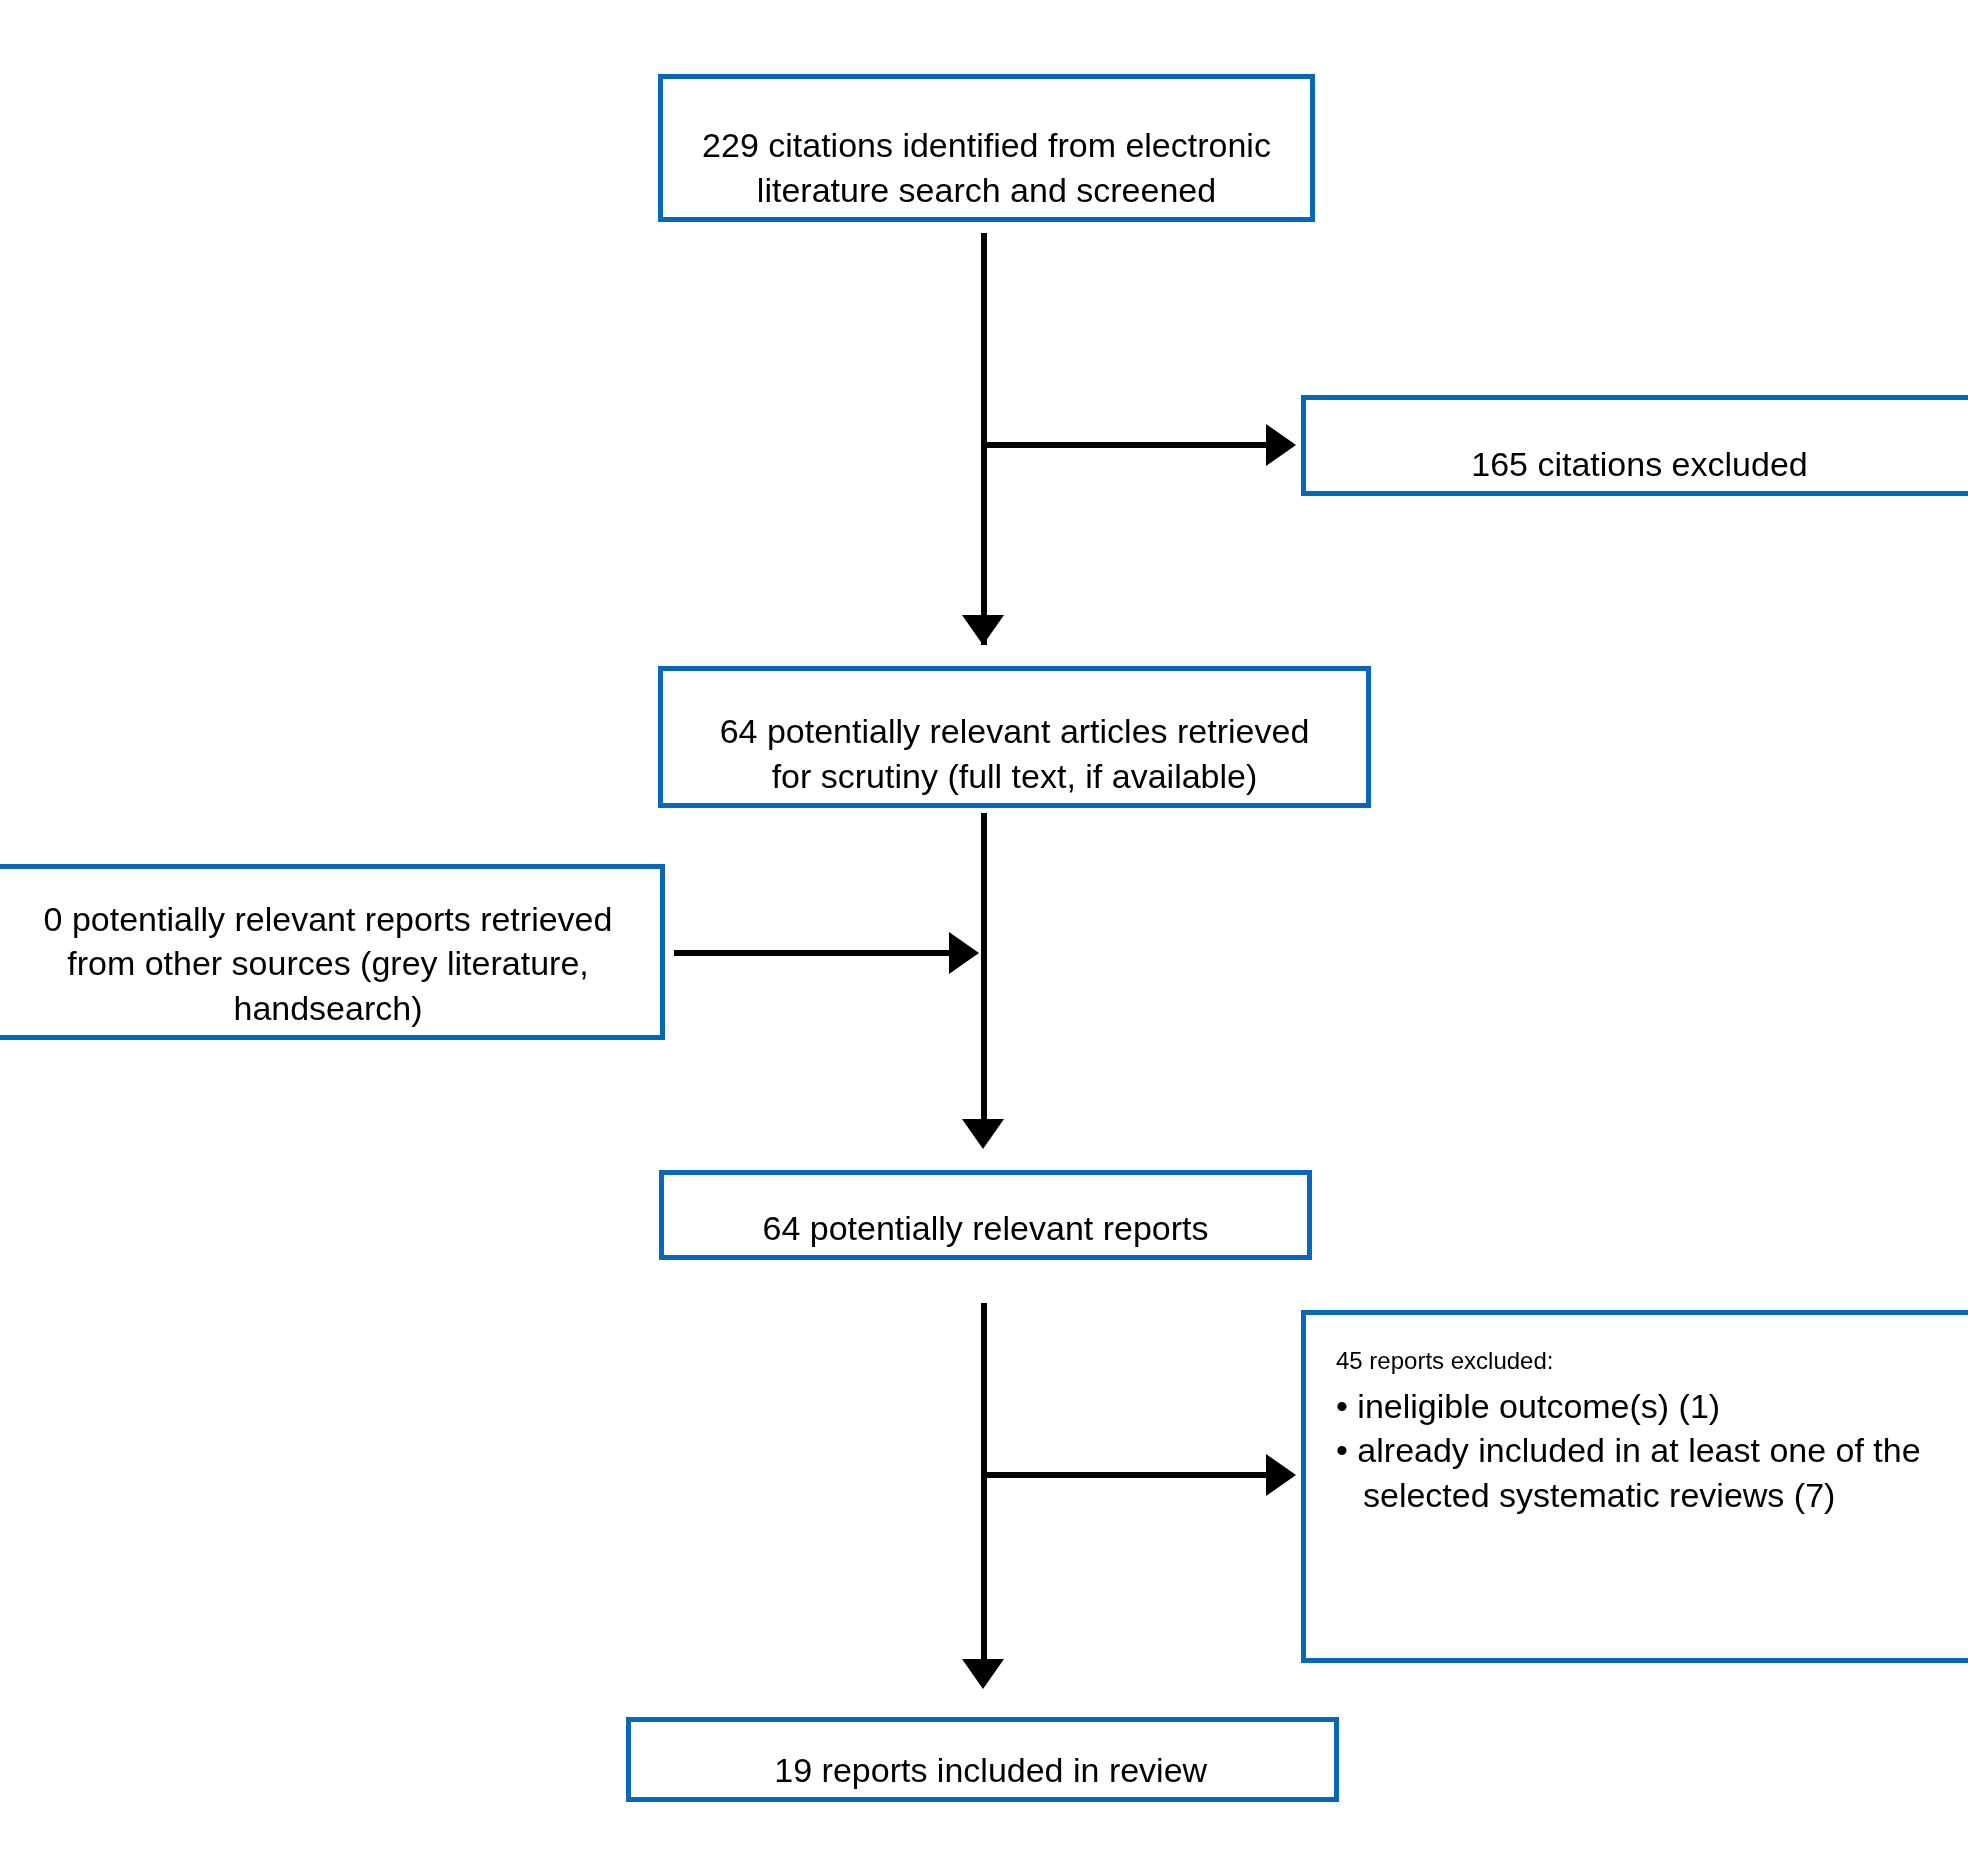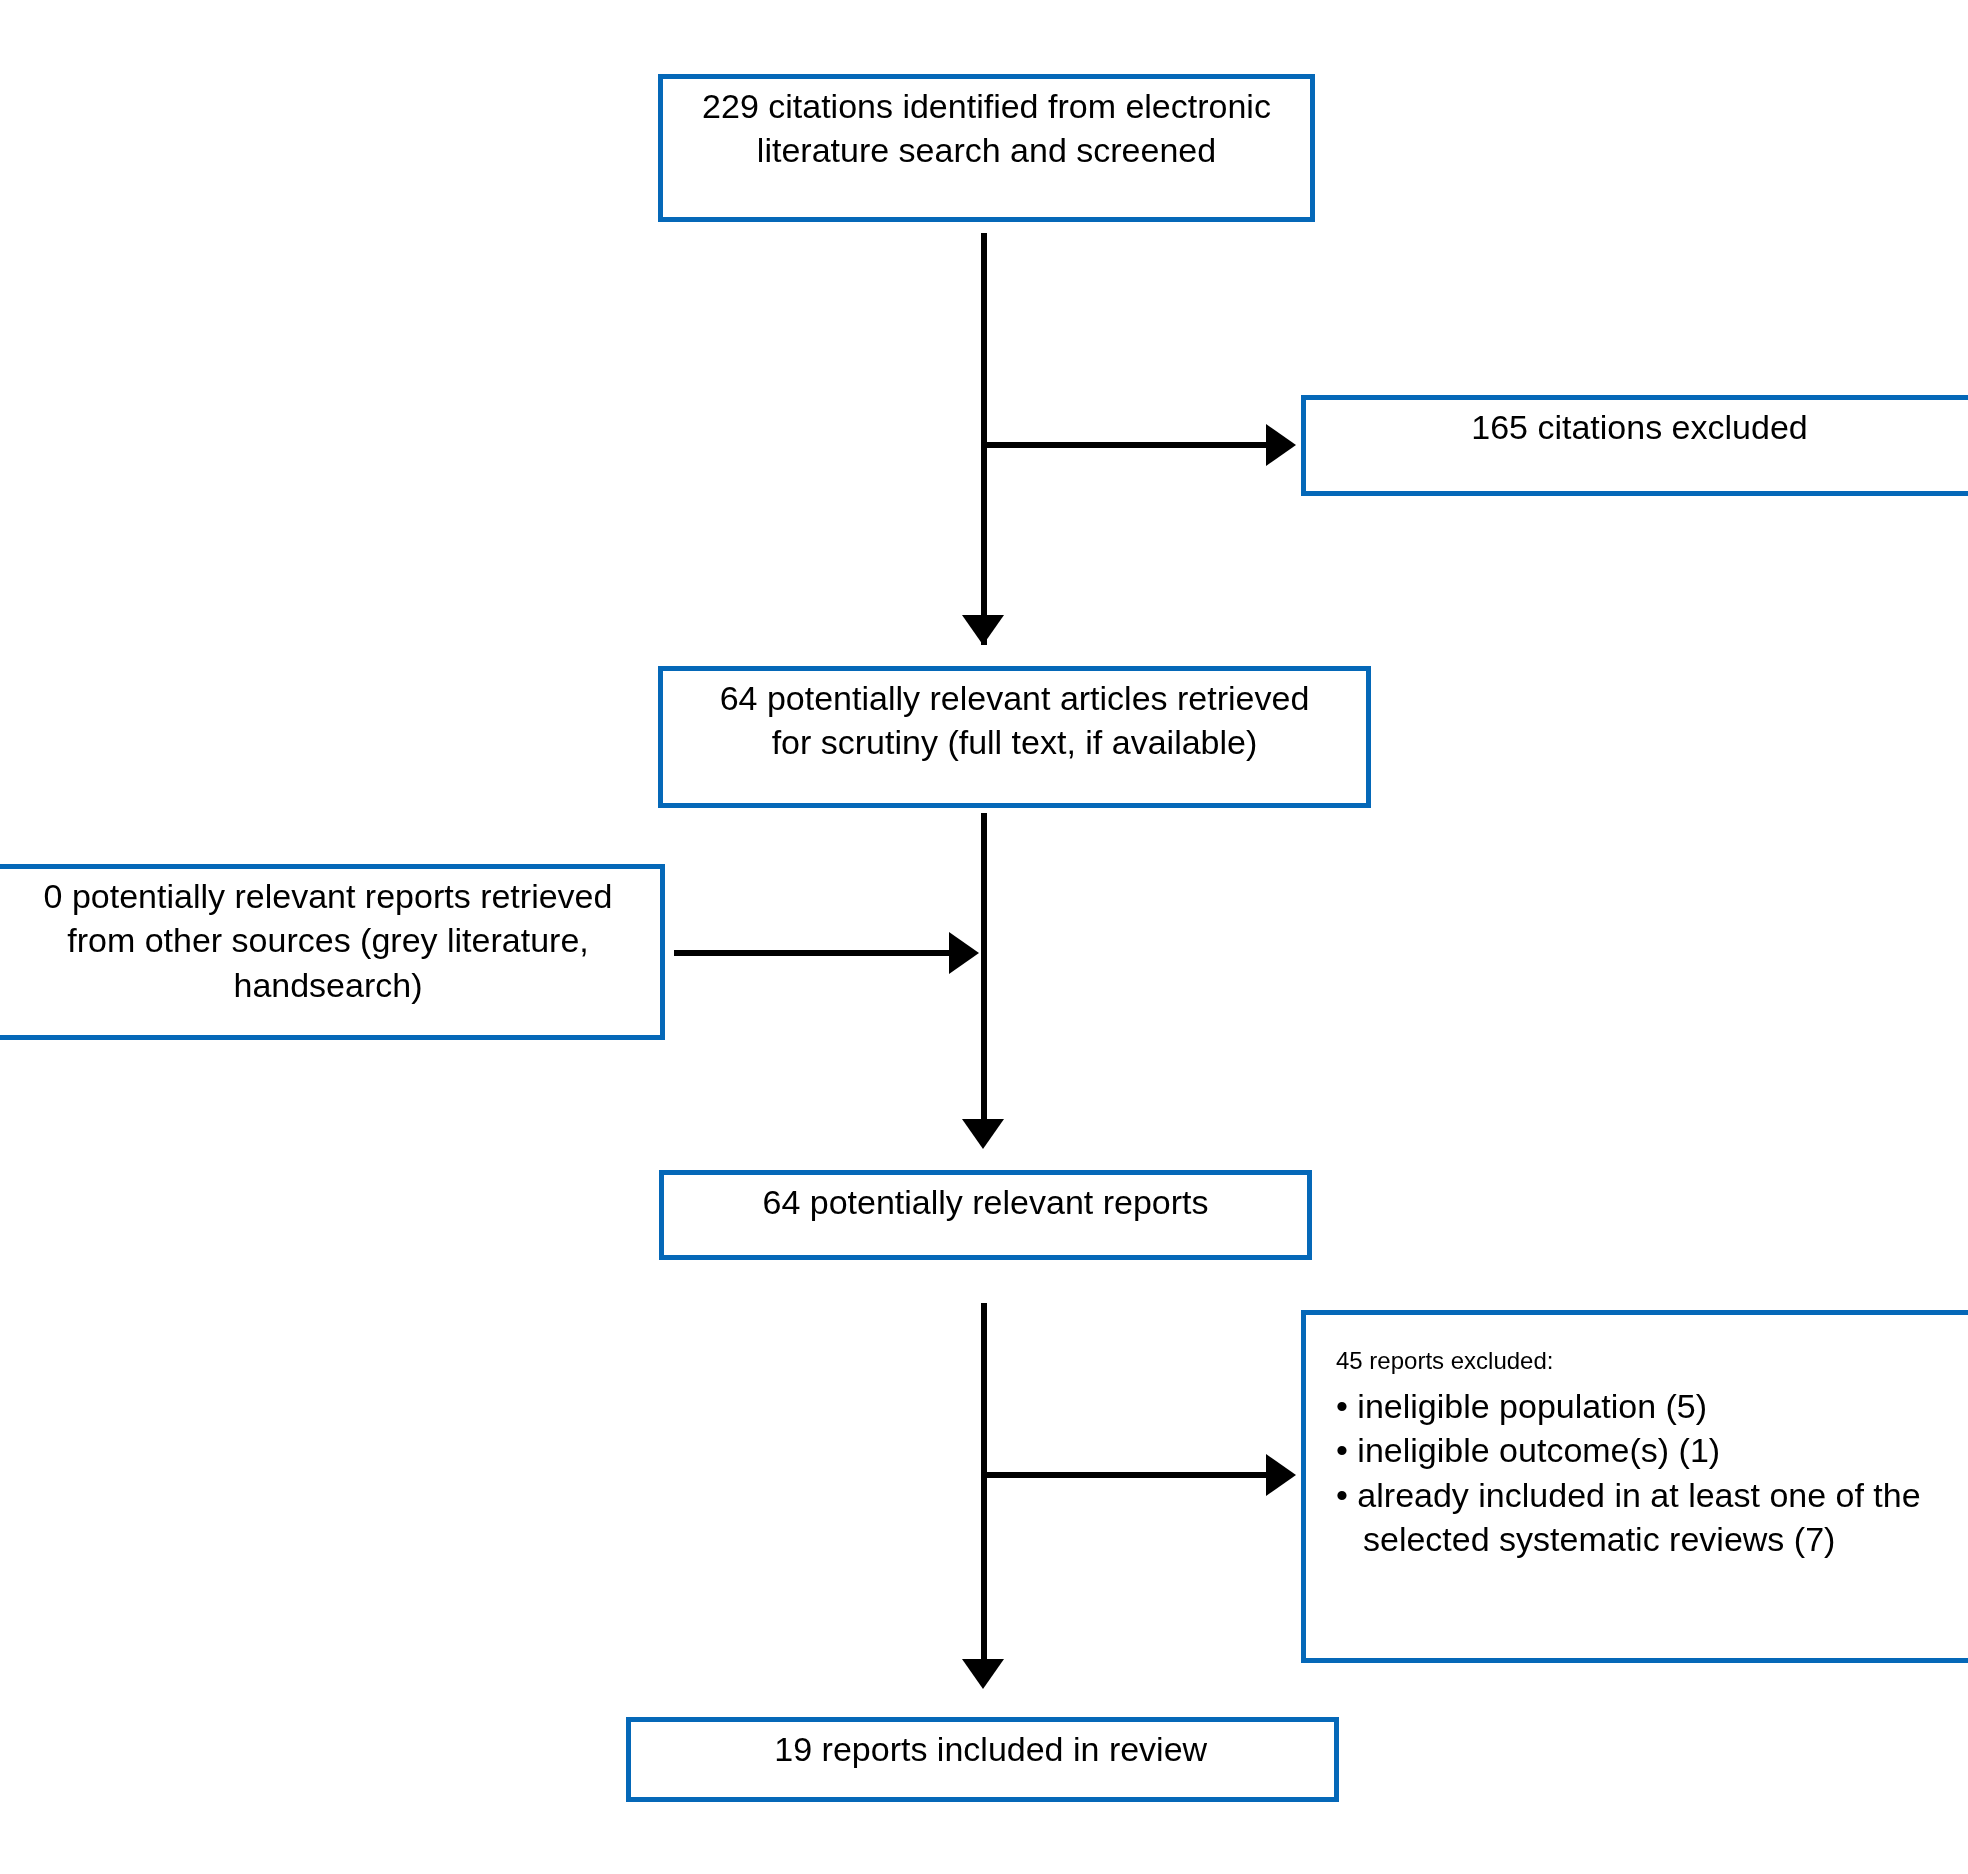--- a/index.html
+++ b/index.html
@@ -21,21 +21,21 @@
     overflow: hidden;
   }
 
   
   .box {
     position: absolute;
     box-sizing: border-box;
     border: 5.3px solid #0568b8;
     background: #ffffff;
     display: flex;
-    align-items: flex-start;
+    align-items: flex-end;
     justify-content: center;
     color: #000000;
     font-size: 34px;
     line-height: 1.30;
     text-align: center;
     padding: 5.3px 12.5px;
   }
   .box p {
     margin: 0;
     white-space: pre-line;
@@ -140,21 +140,20 @@
 handsearch)</p>
   </div>
 
   <div class="box" style="left:659px; top:1170px; width:653px; height:90px;">
     <p>64 potentially relevant reports</p>
   </div>
 
   <div class="box list" style="left:1301px; top:1310px; width:677px; height:353px;">
     <p class="head">45 reports excluded:</p>
     <ul>
-      <li>ineligible population (5)</li>
       <li>ineligible outcome(s) (1)</li>
       <li>already included in at least one of the selected systematic reviews (7)</li>
     </ul>
   </div>
 
   <div class="box" style="left:626px; top:1717px; width:713px; height:85px;padding-left:29px;">
     <p>19 reports included in review</p>
   </div>
 
 </div>

